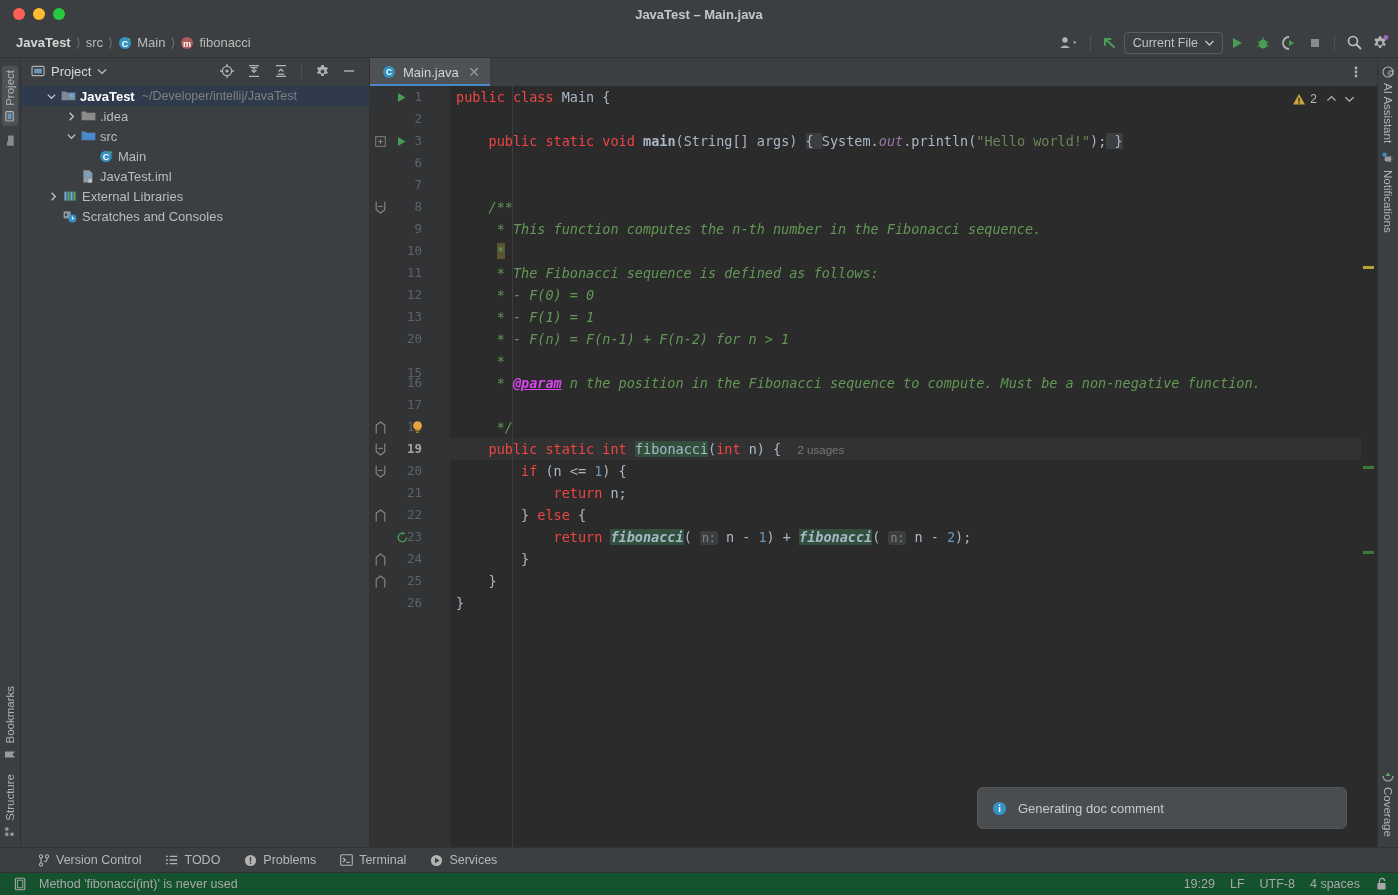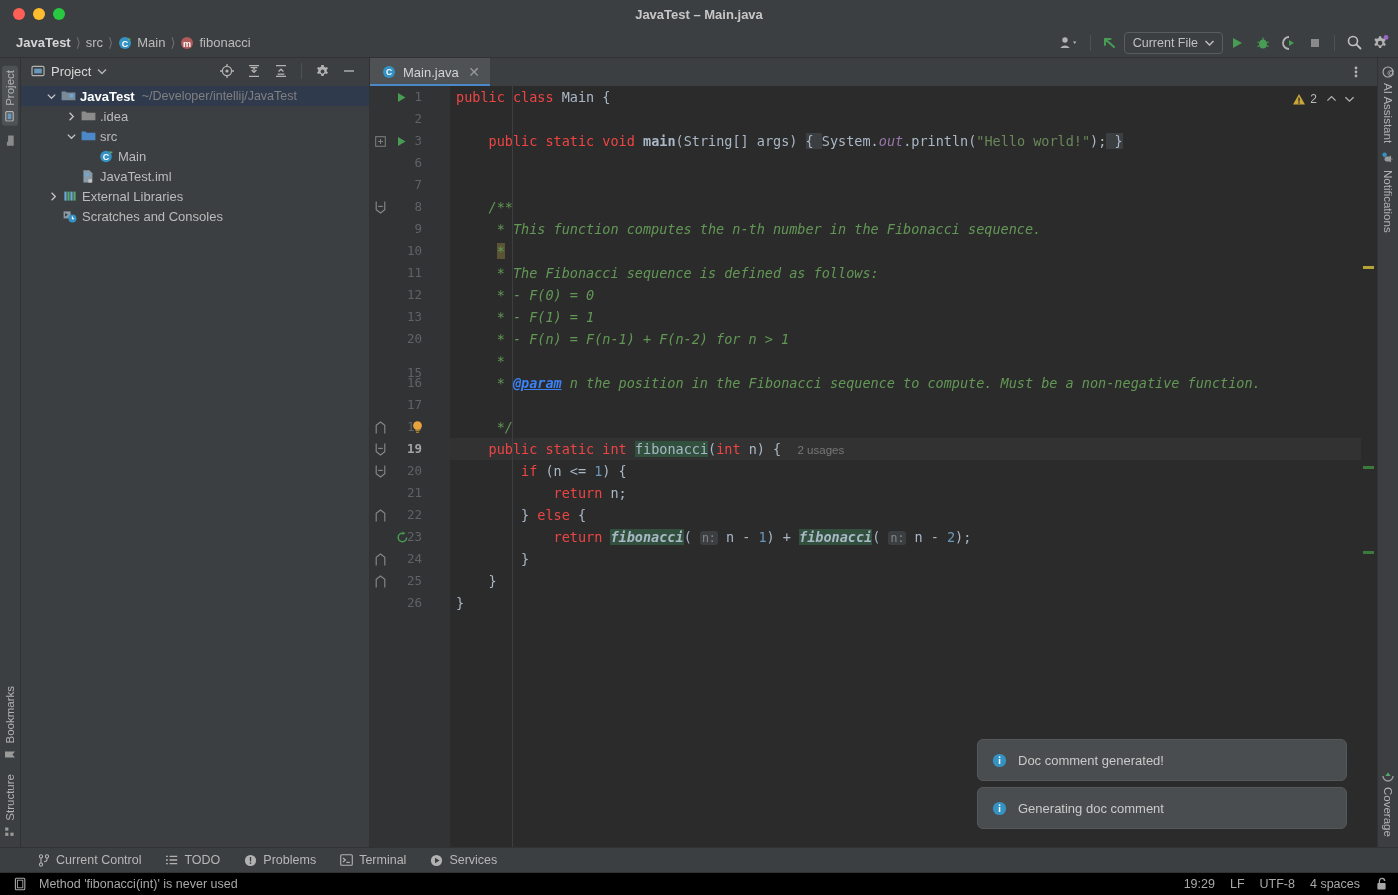--- a/index.html
+++ b/index.html
@@ -112,21 +112,21 @@
   .fmark { position:absolute; left:0; width:20px; height:22px; display:flex; align-items:center; justify-content:center; }
   .cline { position:absolute; left:0; right:0; height:22px; line-height:22px; white-space:pre; padding-left:6px; }
   .caret-hl { position:absolute; left:0; right:0; height:22px; background:#323232; }
   .vline { position:absolute; top:0; bottom:0; width:1px; background:#3c3f41; }
 
   
   .kw    { color:#ef4444; }
   .str   { color:#6a8759; }
   .num   { color:#6897bb; }
   .cmt   { color:#629755; font-style:italic; }
-  .tag   { color:#3b82f6; font-style:italic; font-weight:bold; text-decoration:underline; }
+  .tag   { color:#d946ef; font-style:italic; font-weight:bold; text-decoration:underline; }
   .fld   { color:#9876aa; font-style:italic; }
   .plain { color:#a9b7c6; }
   .meth  { color:#a9b7c6; }
   .mdef  { background:#32503e; }
   .fitl  { color:#a9b7c6; font-style:italic; font-weight:bold; }
   .usage { color:#787878; font-size:11.5px; font-family:"Liberation Sans",sans-serif; font-style:normal; }
   .hint  { background:#3c3f41; color:#868686; font-size:11.5px; border-radius:3px; padding:0 2px; font-style:normal; }
   .starhl{ background:#5a5434; }
 
   
@@ -146,21 +146,21 @@
     font-size:13px; color:#c9c9c9;
   }
 
   
   .toolwin {
     height:25px; flex:0 0 25px; background:#3c3f41; display:flex; align-items:center;
     gap:0; padding-left:26px; border-top:1px solid #323232;
   }
   .twitem { display:flex; align-items:center; gap:6px; padding:0 12px; font-size:12.5px; color:#b6b6b6; cursor:default; }
   .statusbar {
-    height:23px; flex:0 0 23px; background:#000000; display:flex; align-items:center;
+    height:23px; flex:0 0 23px; background:#14532d; display:flex; align-items:center;
     padding:0 10px 0 8px; font-size:12.5px; color:#a8a8a8; border-top:1px solid #323232;
   }
   .sb-right { margin-left:auto; display:flex; align-items:center; gap:15px; }
   .sb-msg { margin-left:12px; }
   svg { display:block; }
 </style>
 </head>
 <body>
 
 <div class="app">
@@ -643,30 +643,20 @@
 
         <div class="toasts">
           <div class="toast">
             <span>
               <svg width="15" height="15" viewBox="0 0 15 15">
                 <circle cx="7.5" cy="7.5" r="6.6" fill="#3592c4"></circle>
                 <rect x="6.8" y="6" width="1.5" height="5" fill="#ffffff"></rect>
                 <rect x="6.8" y="3.4" width="1.5" height="1.6" fill="#ffffff"></rect>
               </svg>
             </span>
-            <span>Doc comment generated!</span>
-          </div>
-          <div class="toast">
-            <span>
-              <svg width="15" height="15" viewBox="0 0 15 15">
-                <circle cx="7.5" cy="7.5" r="6.6" fill="#3592c4"></circle>
-                <rect x="6.8" y="6" width="1.5" height="5" fill="#ffffff"></rect>
-                <rect x="6.8" y="3.4" width="1.5" height="1.6" fill="#ffffff"></rect>
-              </svg>
-            </span>
             <span>Generating doc comment</span>
           </div>
         </div>
 
       </div>
     </div>
 
     <div class="vstrip right">
       <div class="vtop">
         <div class="vlabel">
@@ -707,21 +697,21 @@
   <div class="toolwin">
     <div class="twitem">
       <span>
         <svg width="12" height="13" viewBox="0 0 12 13">
           <circle cx="3" cy="2.4" r="1.6" stroke="#b2b2b2" stroke-width="1.1" fill="none"></circle>
           <circle cx="3" cy="10.6" r="1.6" stroke="#b2b2b2" stroke-width="1.1" fill="none"></circle>
           <circle cx="9" cy="2.4" r="1.6" stroke="#b2b2b2" stroke-width="1.1" fill="none"></circle>
           <path d="M3 4 v5 M9 4 v1.4 q0 2 -3 2.4" stroke="#b2b2b2" stroke-width="1.1" fill="none"></path>
         </svg>
       </span>
-      <span>Current Control</span>
+      <span>Version Control</span>
     </div>
     <div class="twitem">
       <span>
         <svg width="13" height="12" viewBox="0 0 13 12">
           <path d="M1 2.4 h1.8 M1 6 h1.8 M1 9.6 h1.8" stroke="#b2b2b2" stroke-width="1.3"></path>
           <path d="M4.6 2.4 h7.6 M4.6 6 h7.6 M4.6 9.6 h7.6" stroke="#b2b2b2" stroke-width="1.3"></path>
         </svg>
       </span>
       <span>TODO</span>
     </div>

